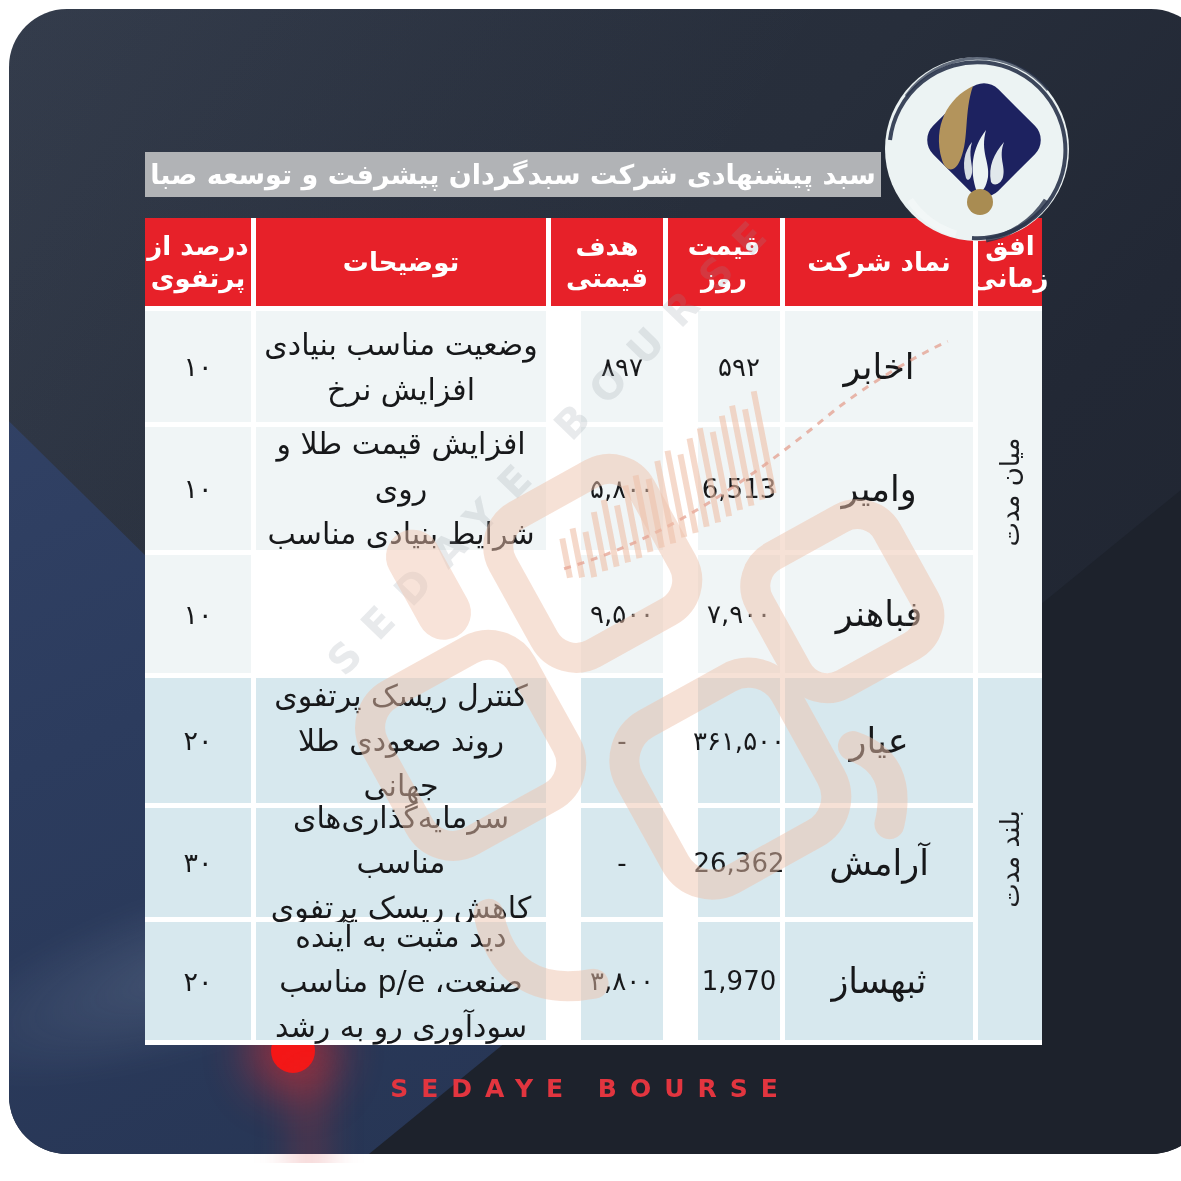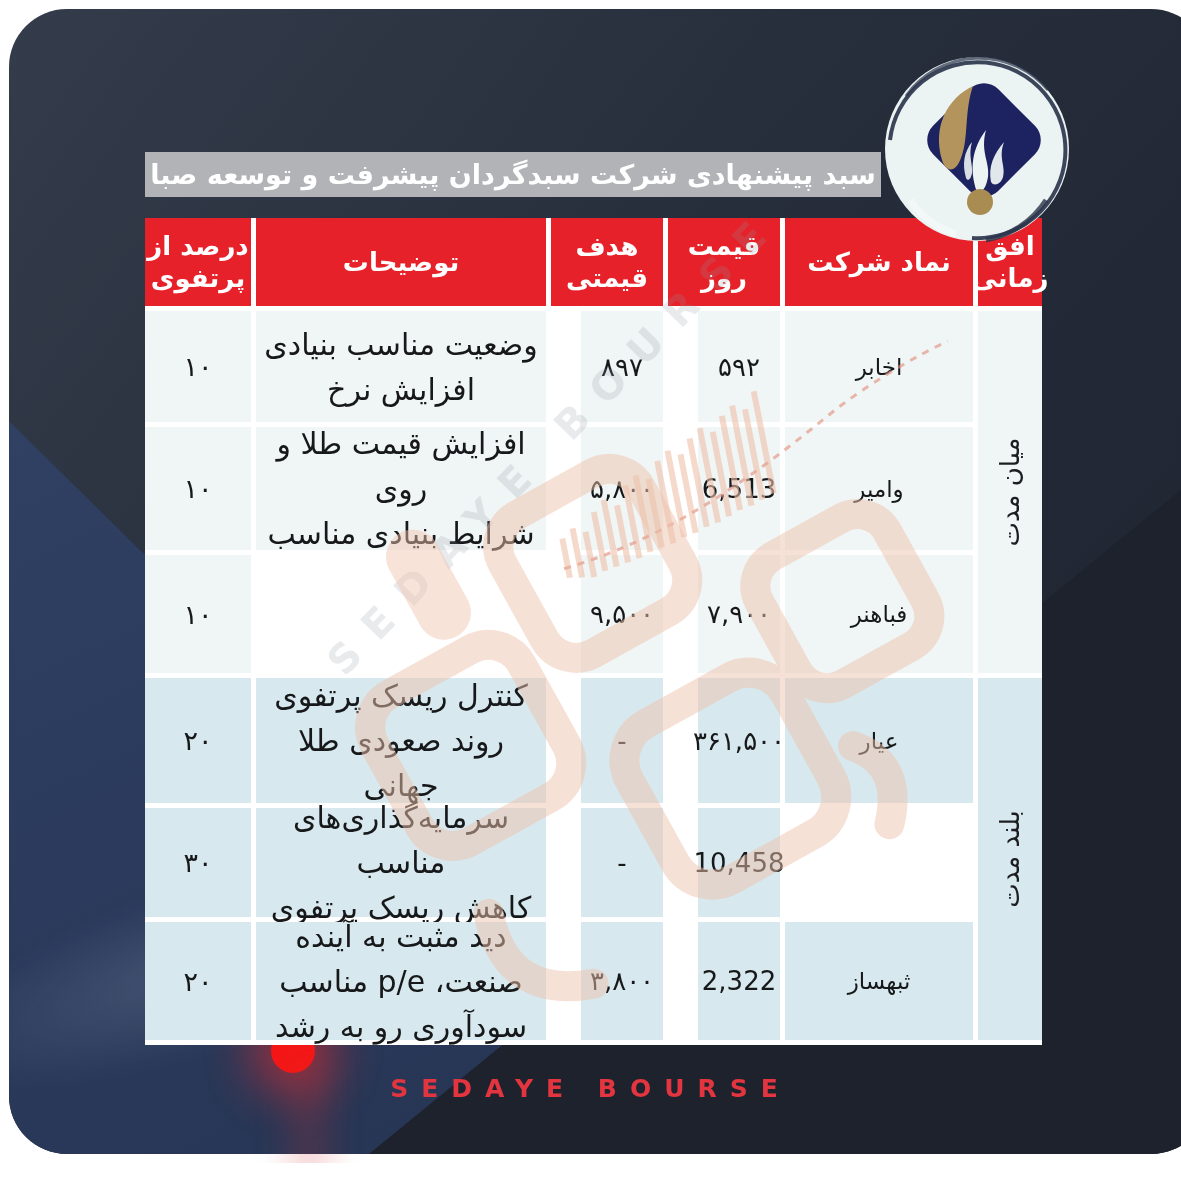--- a/index.html
+++ b/index.html
@@ -31,21 +31,21 @@
   
   .ptable{position:absolute;left:145px;top:218px;width:897px;z-index:2;direction:rtl;
           display:grid;gap:5px;background:#fff;border-bottom:5px solid #fff;
           grid-template-columns:64px 188px 112px 112px 290px 106px;
           grid-template-rows:88px 111px 123px 118px 125px 109px 118px;}
   .cell{display:flex;align-items:center;justify-content:center;text-align:center;
         color:#17181a;white-space:pre-line;}
   .head{background:#e72129;color:#ffffff;font-weight:bold;font-size:26px;line-height:1.25;}
   .g1{background:#f0f5f6;}
   .g2{background:#d7e8ee;}
-  .sym{font-size:23px;}
+  .sym{font-size:35px;}
   .num{font-size:26px;margin-left:30px;}
   .note{font-size:30px;line-height:1.5;padding:0 8px;}
   .pct{font-size:27px;}
   .hz span{transform:rotate(-90deg);white-space:nowrap;font-size:26px;color:#1c1d20;}
   .c1{grid-column:1}.c2{grid-column:2}.c3{grid-column:3}.c4{grid-column:4}.c5{grid-column:5}.c6{grid-column:6}
   .r1{grid-row:1}.r2{grid-row:2}.r3{grid-row:3}.r4{grid-row:4}.r5{grid-row:5}.r6{grid-row:6}.r7{grid-row:7}
   .hzA{grid-column:1;grid-row:2/5;}
   .hzB{grid-column:1;grid-row:5/8;}
   
   .wm{position:absolute;pointer-events:none;z-index:3;}
@@ -117,28 +117,29 @@
     <div class="cell g1 num c4 r4">۹,۵۰۰</div>
     <div class="cell g1 pct c6 r4">۱۰</div>
 
     <div class="cell g2 sym c2 r5">عیار</div>
     <div class="cell g2 num c3 r5">۳۶۱,۵۰۰</div>
     <div class="cell g2 num c4 r5">-</div>
     <div class="cell g2 note c5 r5">کنترل ریسک پرتفوی
 روند صعودی طلا جهانی</div>
     <div class="cell g2 pct c6 r5">۲۰</div>
 
-    <div class="cell g2 num c3 r6">10,458</div>
+    <div class="cell g2 sym c2 r6">آرامش</div>
+    <div class="cell g2 num c3 r6">26,362</div>
     <div class="cell g2 num c4 r6">-</div>
     <div class="cell g2 note c5 r6">سرمایه‌گذاری‌های مناسب
 کاهش ریسک پرتفوی</div>
     <div class="cell g2 pct c6 r6">۳۰</div>
 
     <div class="cell g2 sym c2 r7">ثبهساز</div>
-    <div class="cell g2 num c3 r7">2,322</div>
+    <div class="cell g2 num c3 r7">1,970</div>
     <div class="cell g2 num c4 r7">۳,۸۰۰</div>
     <div class="cell g2 note c5 r7">دید مثبت به آینده
 صنعت، p/e مناسب
 سودآوری رو به رشد</div>
     <div class="cell g2 pct c6 r7">۲۰</div>
   </div>
 
   <div class="wm wm-text">SEDAYE BOURSE</div>
 
   <svg class="wm wm-sketch" viewBox="0 0 430 230">

